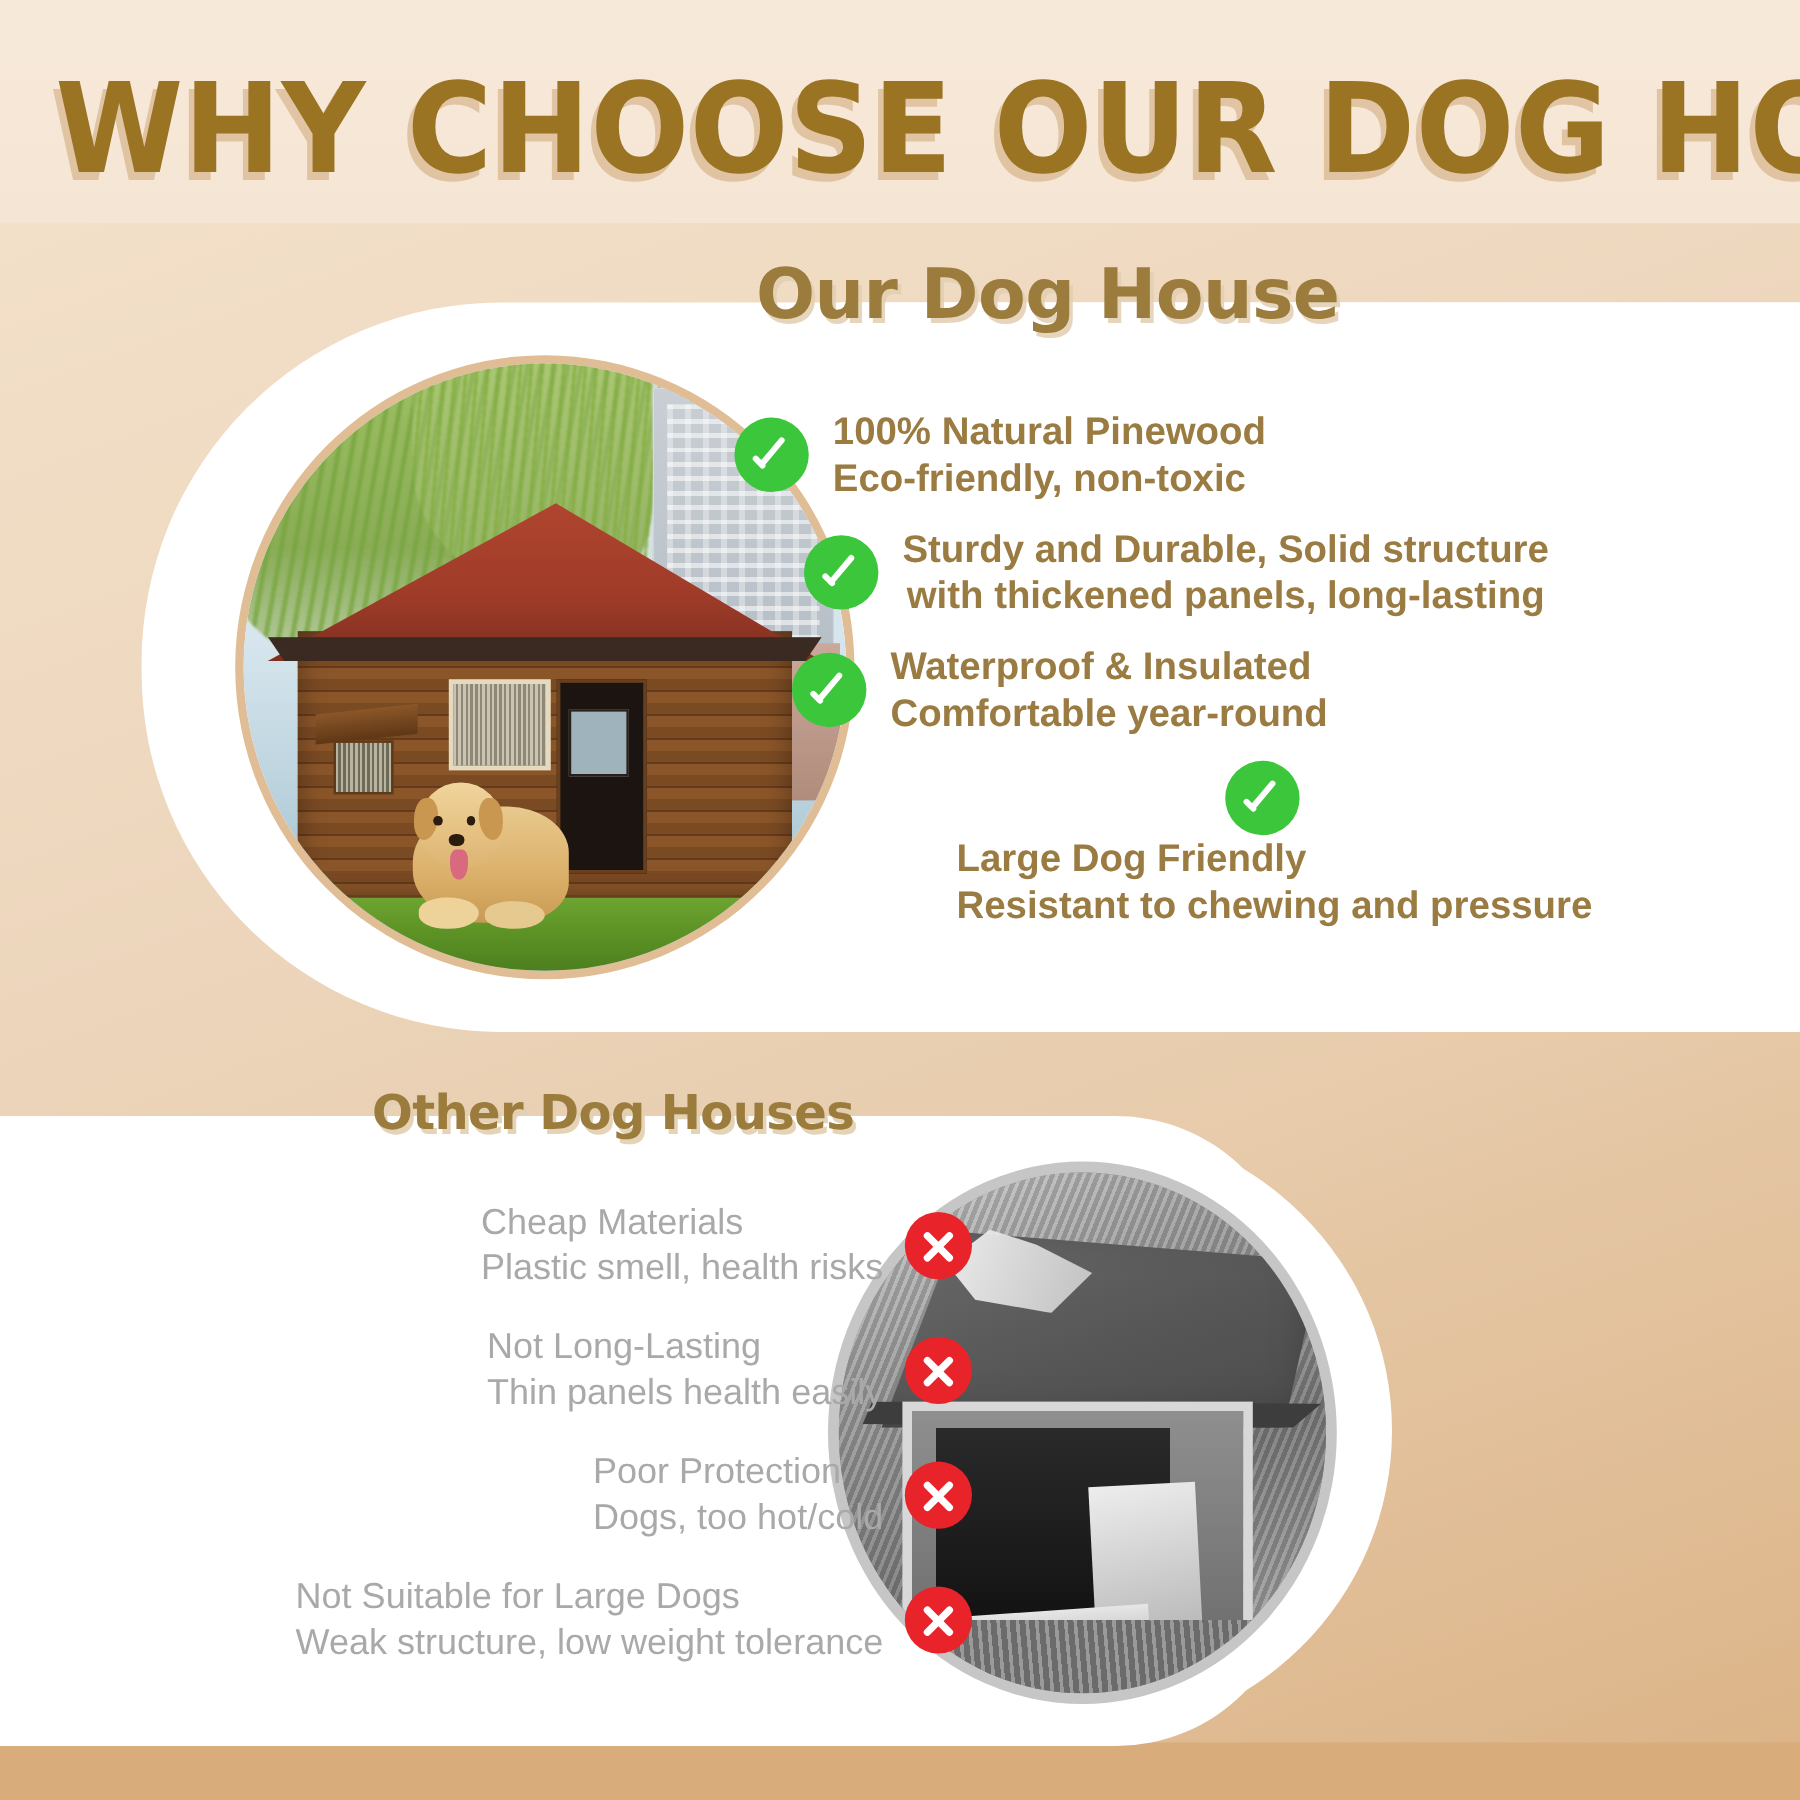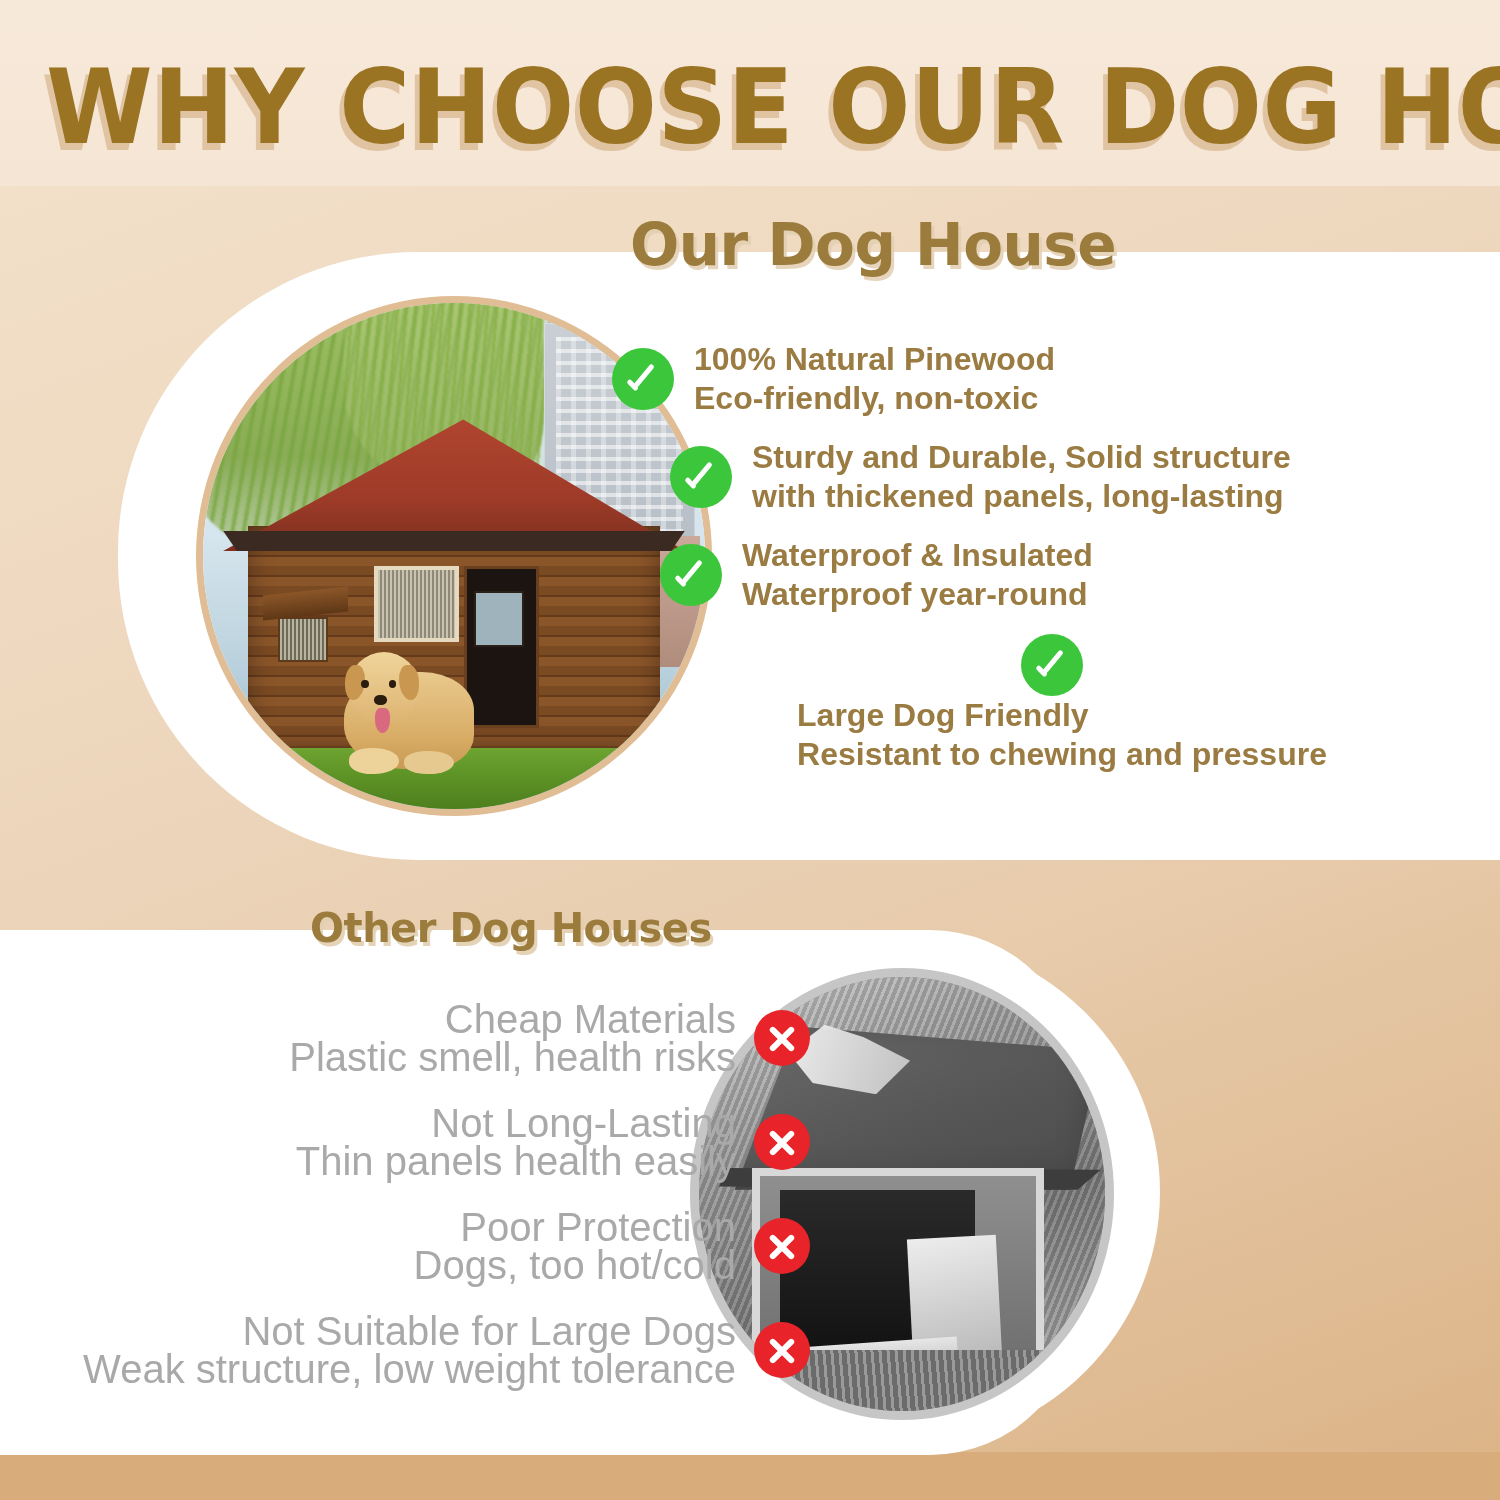--- a/index.html
+++ b/index.html
@@ -118,21 +118,21 @@
     font-family:"DejaVu Sans","Liberation Sans",sans-serif;
     font-weight:700;font-size:40px;line-height:56px;color:#9b7c3d;
     letter-spacing:-0.5px;
     text-shadow:3px 4px 0 rgba(226,206,176,0.9);
   }
 
   
   .pros{position:absolute;left:612px;top:340px;width:880px;}
   .pro-row{position:relative;display:flex;align-items:center;margin-bottom:20px;}
   .pro-row.r1{margin-left:0;}
-  .pro-row.r2{margin-left:58px;}
+  .pro-row.r2{margin-left:58px;text-align:center;}
   .pro-row.r3{margin-left:48px;}
   .pro-row.r4{margin-left:20px;flex-direction:column;}
   .check{
     flex:0 0 auto;width:62px;height:62px;border-radius:50%;
     background:#3cc63c;position:relative;margin-right:20px;
   }
   .check:before{content:"";position:absolute;left:16px;top:30px;width:13px;height:5px;
     background:#fff;border-radius:3px;transform:rotate(45deg);transform-origin:left center;}
   .check:after{content:"";position:absolute;left:23px;top:36px;width:28px;height:5px;
     background:#fff;border-radius:3px;transform:rotate(-50deg);transform-origin:left center;}
@@ -177,21 +177,21 @@
   .other-photo .plank{position:absolute;left:52%;top:60%;width:22%;height:28%;
     background:linear-gradient(170deg,#ededed,#b9b9b9);transform:rotate(-3deg);}
   .other-photo .plank2{position:absolute;left:24%;top:84%;width:40%;height:8%;
     background:linear-gradient(180deg,#e6e6e6,#bdbdbd);transform:rotate(-4deg);}
   .other-photo .grass{position:absolute;left:0;bottom:0;width:100%;height:14%;
     background:repeating-linear-gradient(85deg,#9a9a9a 0 3px,#6b6b6b 3px 8px);}
 
   
   .cons{position:absolute;left:120px;top:1000px;width:690px;}
   .con-row{position:relative;display:flex;align-items:center;justify-content:flex-end;margin-bottom:28px;}
-  .con-text{font-size:40px;line-height:38px;color:#a9a9a9;text-align:right;margin-right:18px;white-space:nowrap;}
+  .con-text{font-size:30px;line-height:38px;color:#a9a9a9;margin-right:18px;white-space:nowrap;}
   .cross{
     flex:0 0 auto;width:56px;height:56px;border-radius:50%;background:#e8232a;position:relative;
   }
   .cross:before,.cross:after{content:"";position:absolute;left:12px;top:25.5px;width:32px;height:6px;
     background:#fff;border-radius:3px;}
   .cross:before{transform:rotate(45deg);}
   .cross:after{transform:rotate(-45deg);}
 </style>
 </head>
 <body>
@@ -253,21 +253,21 @@
       <div class="pro-text">
         <div>Sturdy and Durable,  Solid structure</div>
         <div class="l2">with thickened panels, long-lasting</div>
       </div>
     </div>
 
     <div class="pro-row r3">
       <div class="check"></div>
       <div class="pro-text">
         <div>Waterproof &amp; Insulated</div>
-        <div class="l2">Waterproof year-round</div>
+        <div class="l2">Comfortable year-round</div>
       </div>
     </div>
 
     <div class="pro-row r4">
       <div class="check"></div>
       <div class="pro-text">
         <div>Large Dog Friendly</div>
         <div class="l2">Resistant to chewing and pressure</div>
       </div>
     </div>

